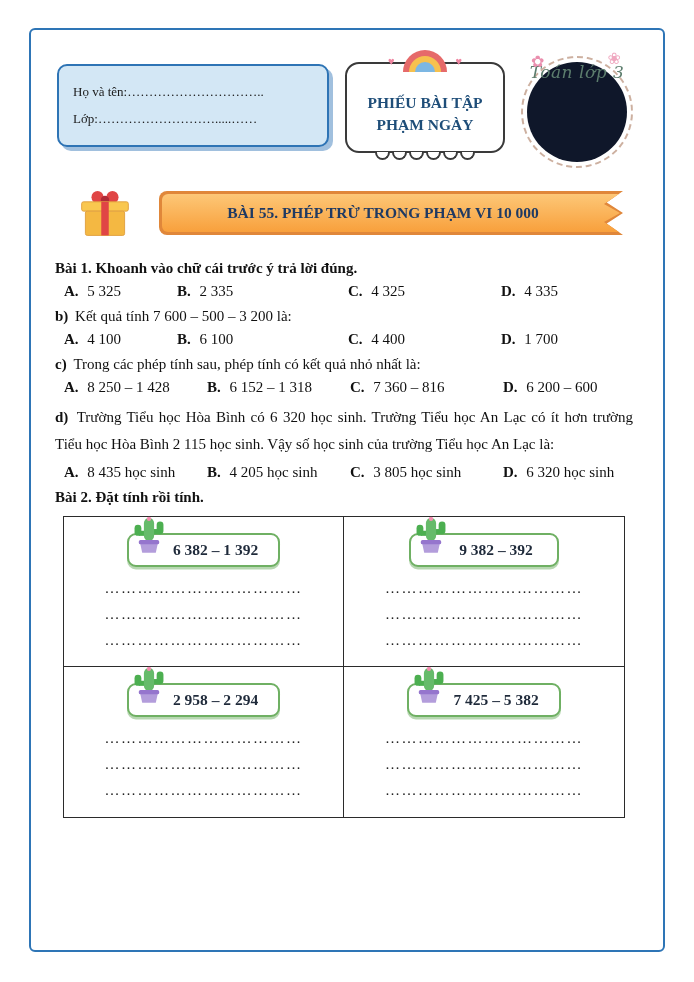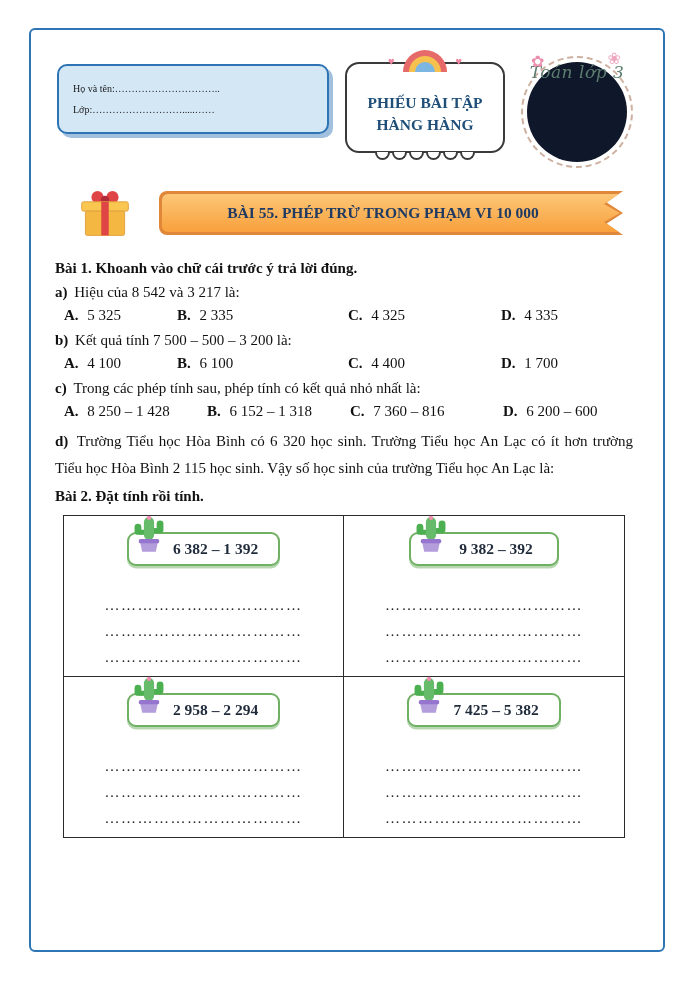--- a/index.html
+++ b/index.html
@@ -21,21 +21,21 @@
 
   
   .header { display: flex; align-items: flex-start; padding: 20px 20px 0 26px; gap: 16px; }
   .name-box {
     width: 272px; margin-top: 14px;
     background: #d3e7f5;
     border: 2px solid #2e74b5;
     border-radius: 10px;
     box-shadow: 4px 4px 0 rgba(46,116,181,.45);
     padding: 12px 14px;
-    font-size: 10px; line-height: 2.1; color: #1a1a1a;
+    font-size: 13px; line-height: 2.1; color: #1a1a1a;
   }
   .title-box {
     position: relative;
     width: 160px; margin-top: 12px;
     border: 2.5px solid #3a3a3a;
     border-radius: 14px;
     background: #fff;
     text-align: center;
     padding: 28px 6px 16px;
   }
@@ -103,21 +103,21 @@
 
   
   .calc-table {
     width: 562px; margin: 10px auto 0;
     display: grid; grid-template-columns: 1fr 1fr;
     border: 1.5px solid #2b2b2b;
   }
   .calc-cell { min-height: 150px; padding: 16px 10px 10px; text-align: center; }
   .calc-cell.b-right { border-right: 1.5px solid #2b2b2b; }
   .calc-cell.b-bottom { border-bottom: 1.5px solid #2b2b2b; }
-  .pill-wrap { display: inline-block; position: relative; margin-bottom: 22px; }
+  .pill-wrap { display: inline-block; position: relative; margin-bottom: 4px; }
   .pill {
     display: inline-block;
     border: 2px solid #6fb063; border-radius: 9px;
     background: #fff;
     box-shadow: 0 2.5px 0 rgba(111,176,99,.5);
     padding: 6px 20px 6px 44px;
     font-weight: bold; font-size: 15.5px; color: #1f2a3a;
     min-width: 150px;
   }
   .cactus { position: absolute; left: 5px; top: -17px; }
@@ -141,21 +141,21 @@
             <div class="r2">
               <div class="r3">
                 <div class="hole"></div>
               </div>
             </div>
           </div>
         <span class="heart h-right">♥</span>
       </div>
       <div class="title-text">
         <div>PHIẾU BÀI TẬP</div>
-        <div>HÀNG HÀNG</div>
+        <div>PHẠM NGÀY</div>
       </div>
       <div class="scallops">
         <i></i>
           <i></i>
           <i></i>
           <i></i>
           <i></i>
           <i></i>
       </div>
     </div>
@@ -182,45 +182,50 @@
       <div class="banner-inner">
         <span>BÀI 55. PHÉP TRỪ TRONG PHẠM VI 10 000</span>
       </div>
     </div>
   </div>
 
   <div class="content">
 
     <p class="ex-title">Bài 1. Khoanh vào chữ cái trước ý trả lời đúng.</p>
 
-    <p class="q-line"><b>a) </b><span>Hiệu của 8 542 và 3 217 là:</span></p>
     <div class="opts n">
       <span class="opt"><b>A. </b><span>5 325</span></span>
       <span class="opt"><b>B. </b><span>2 335</span></span>
       <span class="opt"><b>C. </b><span>4 325</span></span>
       <span class="opt"><b>D. </b><span>4 335</span></span>
     </div>
 
-    <p class="q-line"><b>b) </b><span>Kết quả tính 7 500 – 500 – 3 200 là:</span></p>
+    <p class="q-line"><b>b) </b><span>Kết quả tính 7 600 – 500 – 3 200 là:</span></p>
     <div class="opts n">
       <span class="opt"><b>A. </b><span>4 100</span></span>
       <span class="opt"><b>B. </b><span>6 100</span></span>
       <span class="opt"><b>C. </b><span>4 400</span></span>
       <span class="opt"><b>D. </b><span>1 700</span></span>
     </div>
 
     <p class="q-line"><b>c) </b><span>Trong các phép tính sau, phép tính có kết quả nhỏ nhất là:</span></p>
     <div class="opts w">
       <span class="opt"><b>A. </b><span>8 250 – 1 428</span></span>
       <span class="opt"><b>B. </b><span>6 152 – 1 318</span></span>
       <span class="opt"><b>C. </b><span>7 360 – 816</span></span>
       <span class="opt"><b>D. </b><span>6 200 – 600</span></span>
     </div>
 
     <p class="q-para"><b>d) </b><span>Trường Tiểu học Hòa Bình có 6 320 học sinh. Trường Tiểu học An Lạc có ít hơn trường Tiểu học Hòa Bình 2 115 học sinh. Vậy số học sinh của trường Tiểu học An Lạc là:</span></p>
+    <div class="opts w">
+      <span class="opt"><b>A. </b><span>8 435 học sinh</span></span>
+      <span class="opt"><b>B. </b><span>4 205 học sinh</span></span>
+      <span class="opt"><b>C. </b><span>3 805 học sinh</span></span>
+      <span class="opt"><b>D. </b><span>6 320 học sinh</span></span>
+    </div>
 
     <p class="ex-title">Bài 2. Đặt tính rồi tính.</p>
 
     <div class="calc-table">
 
       <div class="calc-cell b-right b-bottom">
         <span class="pill-wrap">
           <svg class="cactus" width="34" height="38" viewBox="0 0 40 44">
             <rect x="3" y="10" width="8" height="13" rx="4" fill="#4caf50"></rect>
             <rect x="29" y="6" width="8" height="15" rx="4" fill="#4caf50"></rect>

